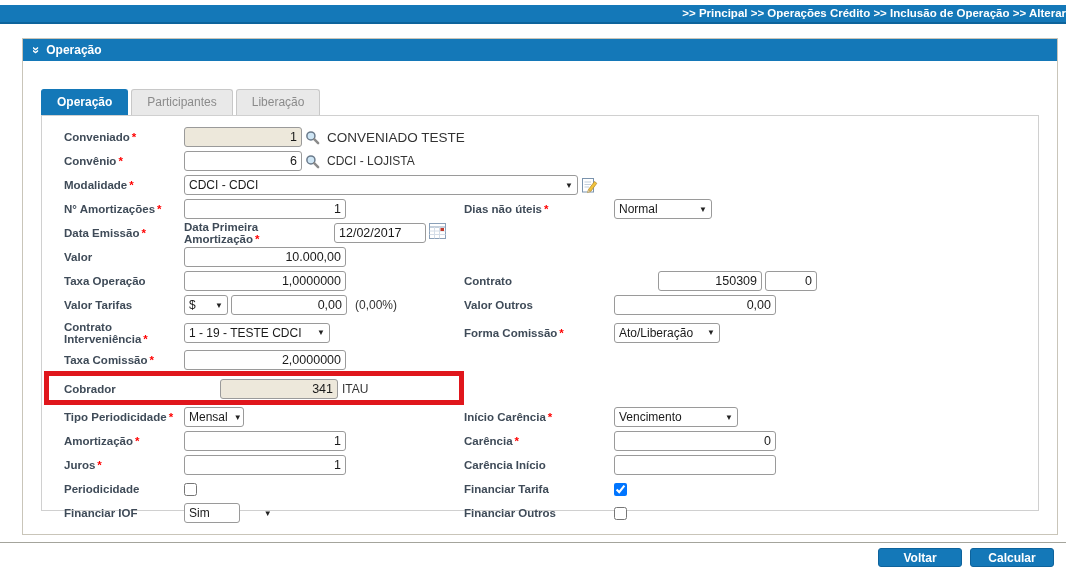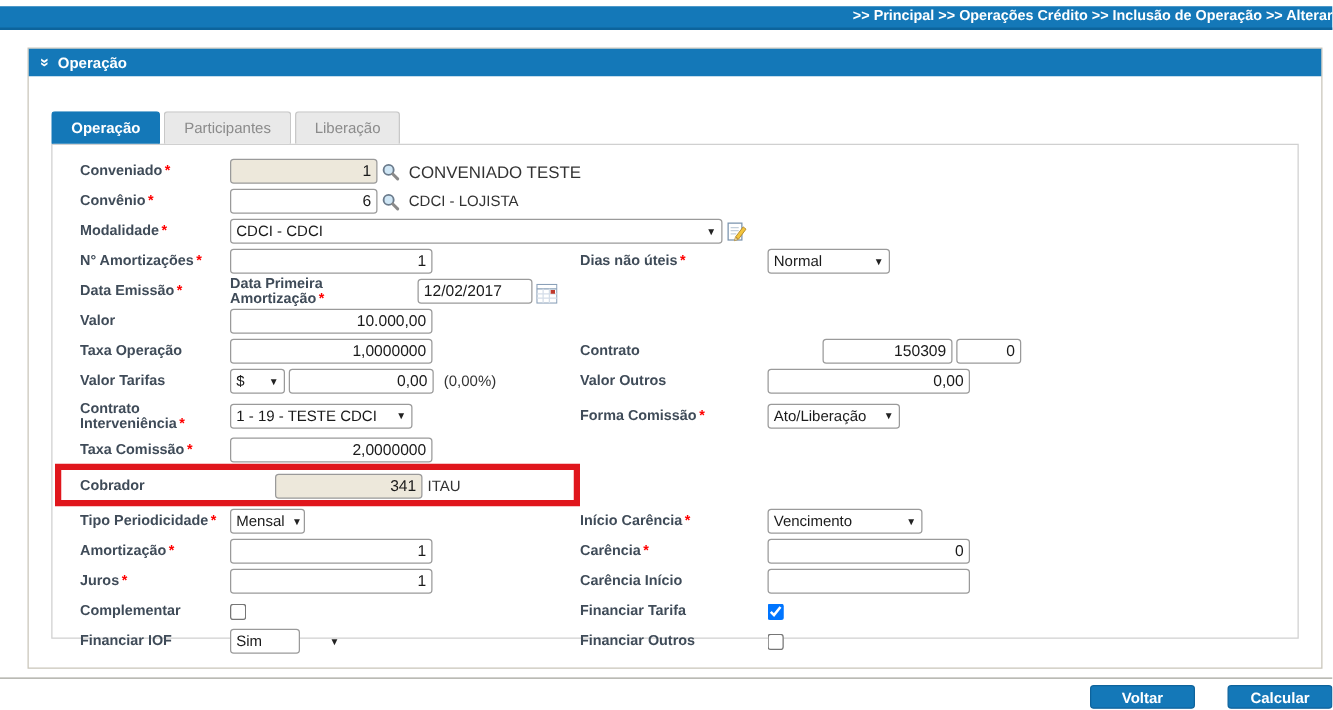--- a/index.html
+++ b/index.html
@@ -34,21 +34,21 @@
     margin:0 18px;border:1px solid #d0d0d0;padding:9px 8px 12px 22px;height:396px;box-sizing:border-box;
   }
   
   .row{display:flex;align-items:center;height:24px;position:relative;}
   .row.tall{height:31px;}
   .row.hlrow{height:33px;gap:36px;}
   .lbl{font-size:11.5px;font-weight:bold;color:#3f4b58;line-height:12px;}
   .c1l{width:120px;flex-shrink:0;}
   .c1f{width:280px;flex-shrink:0;display:flex;align-items:center;gap:3px;}
   .c2l{width:150px;flex-shrink:0;}
-  .c2f{display:flex;align-items:flex-end;gap:3px;}
+  .c2f{display:flex;align-items:flex-start;gap:3px;}
   .req{color:#f00;margin-left:2px;}
   .inp{
     height:16px;border:1px solid #9a9a9a;border-radius:3px;font-size:12.5px;
     padding:1px 4px;font-family:"Liberation Sans", sans-serif;color:#1a1a1a;background:#fff;
   }
   .num{text-align:right;}
   .dis{background:#ede8db;}
   .w108{width:108px;}.w160{width:152px;}.w100{width:94px;margin-left:44px;}.w48{width:42px;}
   .w113{width:106px;}.w88{width:82px;}
   .sel{
@@ -64,21 +64,21 @@
   .pct{font-size:12px;color:#333;margin-left:5px;}
   .icon{display:inline-flex;align-items:center;cursor:pointer;}
   .cb{width:13px;height:13px;margin:0;}
   
   .redbox{
     position:absolute;left:-20px;top:-1px;width:410px;height:24px;
     border:5px solid #e0161c;pointer-events:none;z-index:5;
   }
   
   .divider{position:absolute;top:542px;left:0;right:0;border-top:1px solid #a4a49c;}
-  .btnrow{position:absolute;top:548px;right:0;display:flex;gap:26px;}
+  .btnrow{position:absolute;top:548px;right:12px;display:flex;gap:8px;}
   .btn{
     width:84px;height:19px;background:#1478b8;color:#fff;font-weight:bold;
     font-size:12px;border:1px solid #0e639c;border-radius:3px;cursor:pointer;
     font-family:"Liberation Sans", sans-serif;line-height:16px;padding:0;
   }
 </style>
 </head>
 <body>
 
 <div class="crumbbar">&gt;&gt; Principal &gt;&gt; Operações Crédito &gt;&gt; Inclusão de Operação &gt;&gt; Alterar</div>
@@ -309,21 +309,21 @@
       <div class="c1f">
         <input class="inp num w160" value="1" style="">
       </div>
       <div class="lbl c2l"><span>Carência Início</span></div>
       <div class="c2f">
         <input class="inp num w160" value="" style="">
       </div>
     </div>
 
     <div class="row">
-      <div class="lbl c1l"><span>Complementar</span></div>
+      <div class="lbl c1l"><span>Periodicidade</span></div>
       <div class="c1f">
         <input type="checkbox" class="cb" style="">
       </div>
       <div class="lbl c2l"><span>Financiar Tarifa</span></div>
       <div class="c2f">
         <input type="checkbox" class="cb" checked="" style="">
       </div>
     </div>
 
     <div class="row">

